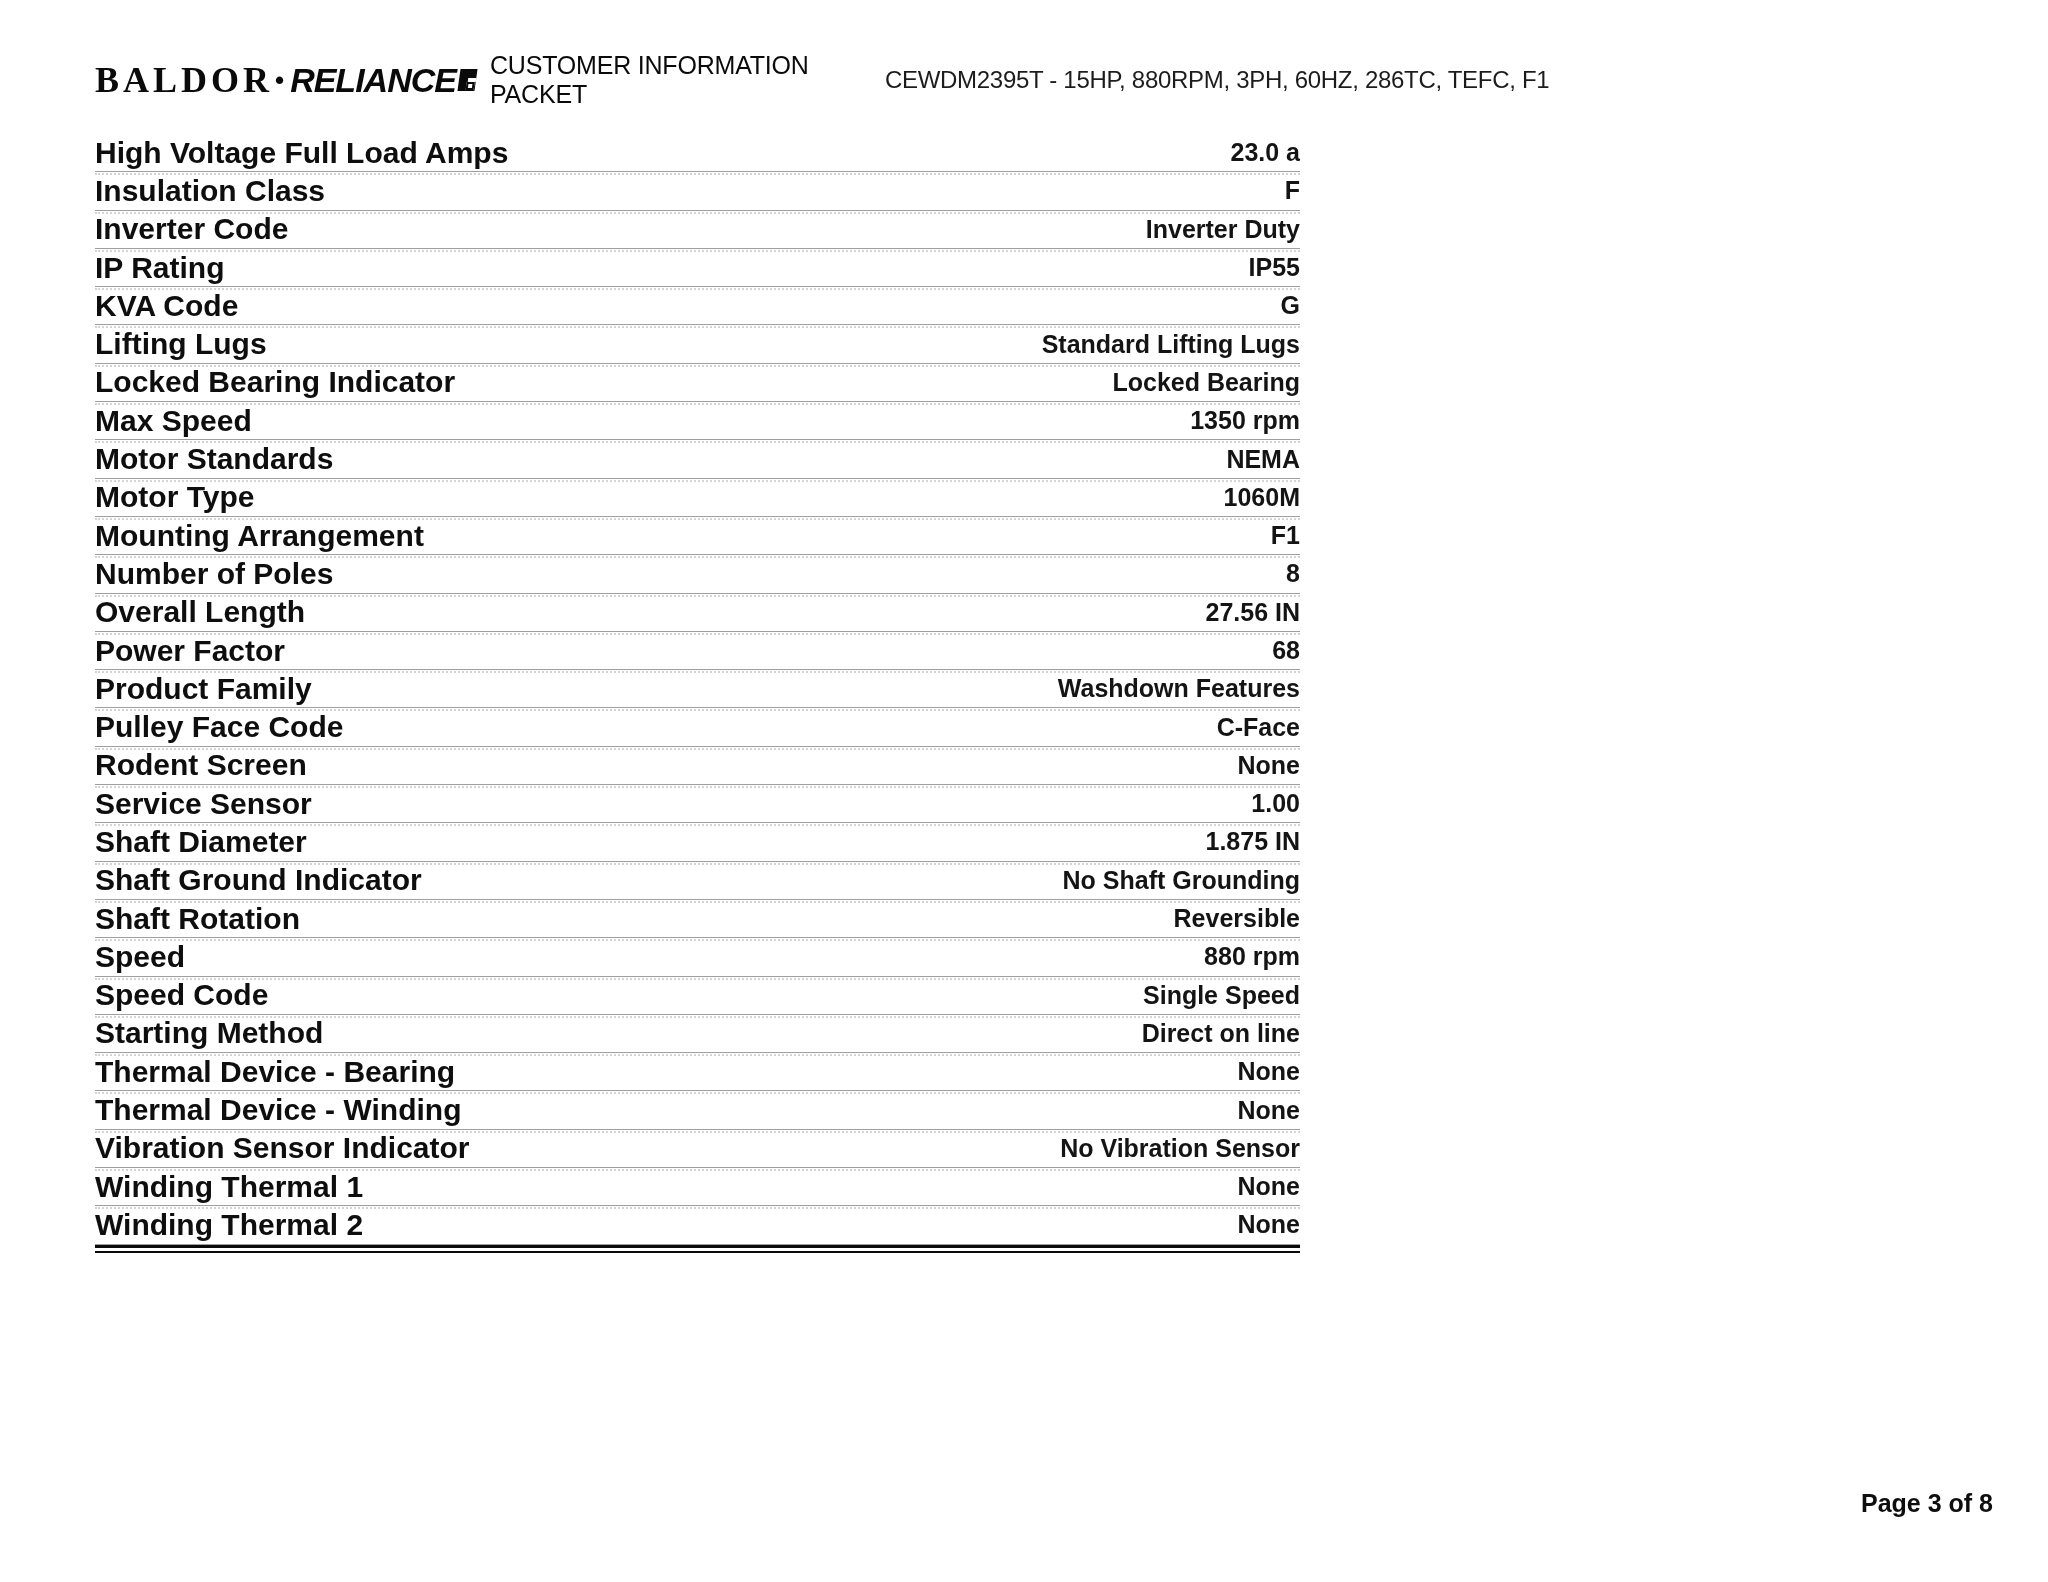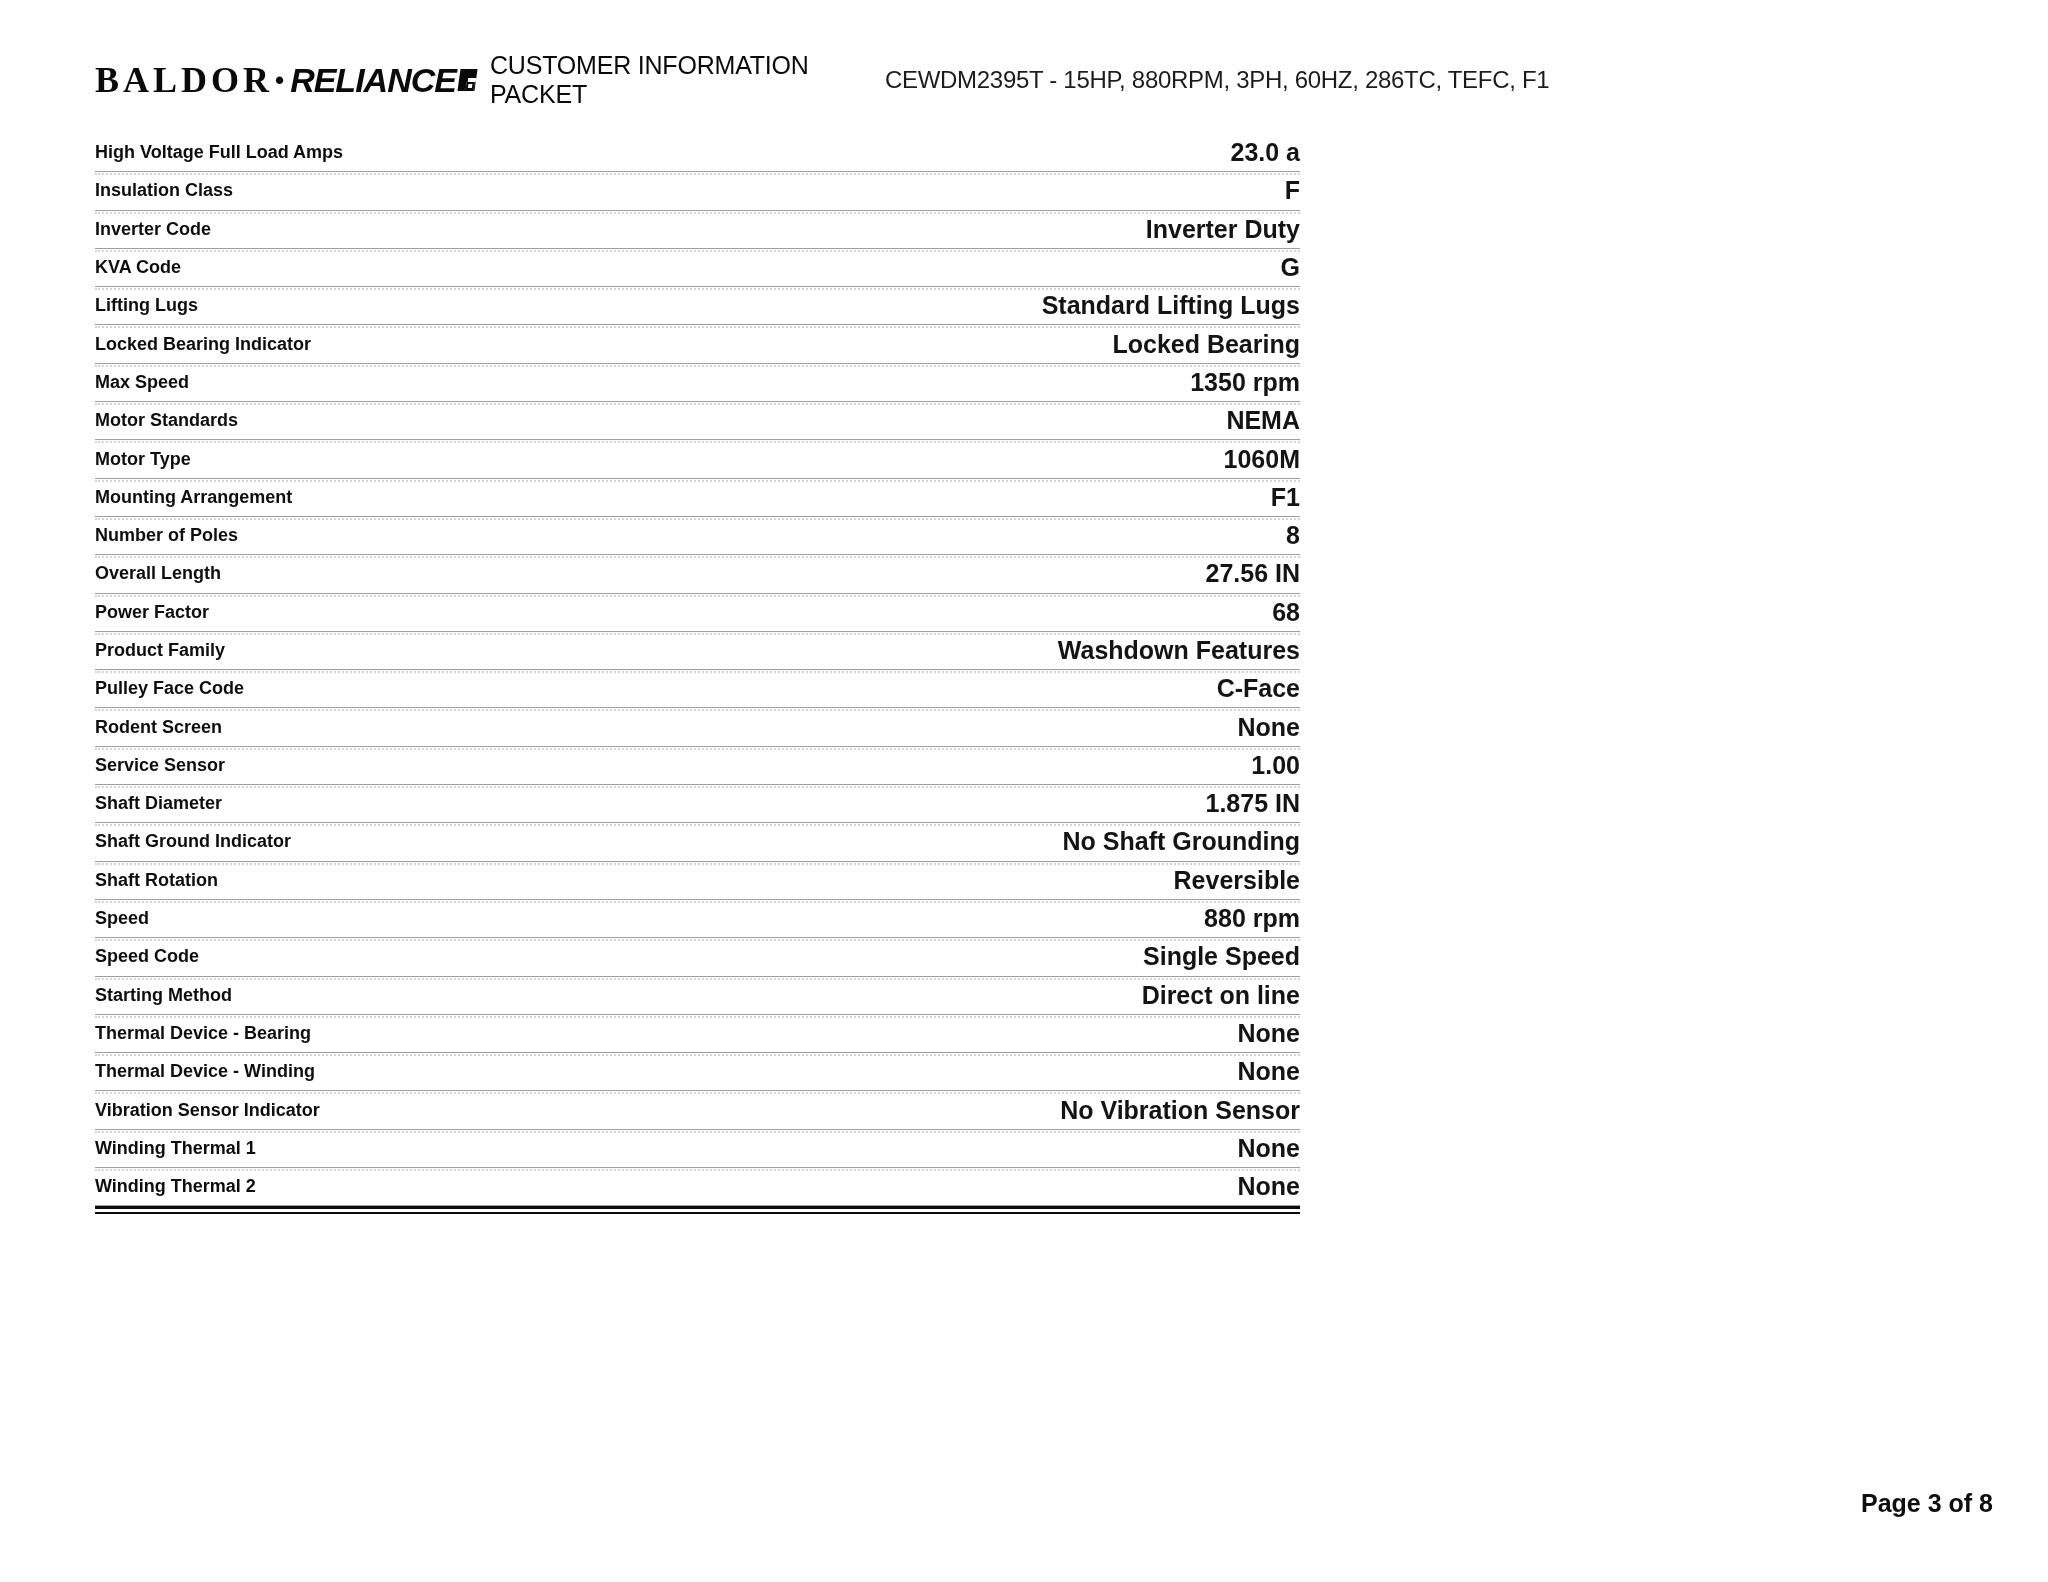--- a/index.html
+++ b/index.html
@@ -115,21 +115,21 @@
     content: "";
     position: absolute;
     left: 0;
     right: 0;
     bottom: -4px;
     border-top: 2px dotted #d4d4d4;
   }
   .spec-row:last-child::after { display: none; }
   .spec-label {
     font-weight: 700;
-    font-size: 18px;
+    font-size: 30px;
     color: #0e0e0e;
     white-space: nowrap;
   }
   .spec-value {
     font-weight: 700;
     font-size: 25px;
     color: #141414;
     white-space: nowrap;
   }
   .table-bottom-rule {
@@ -176,20 +176,24 @@
   <div class="spec-row">
     <span class="spec-label">Insulation Class</span>
     <span class="spec-value">F</span>
   </div>
 
   <div class="spec-row">
     <span class="spec-label">Inverter Code</span>
     <span class="spec-value">Inverter Duty</span>
   </div>
 
+  <div class="spec-row">
+    <span class="spec-label">IP Rating</span>
+    <span class="spec-value">IP55</span>
+  </div>
 
   <div class="spec-row">
     <span class="spec-label">KVA Code</span>
     <span class="spec-value">G</span>
   </div>
 
   <div class="spec-row">
     <span class="spec-label">Lifting Lugs</span>
     <span class="spec-value">Standard Lifting Lugs</span>
   </div>

